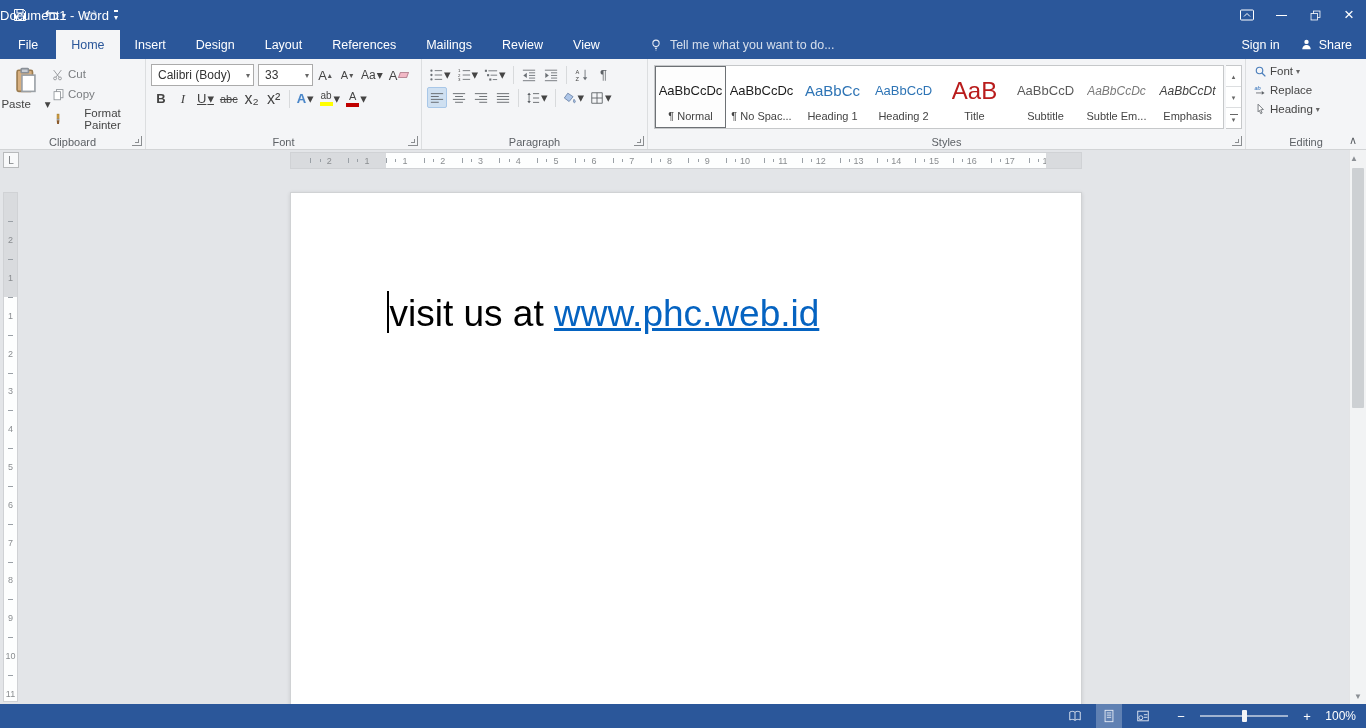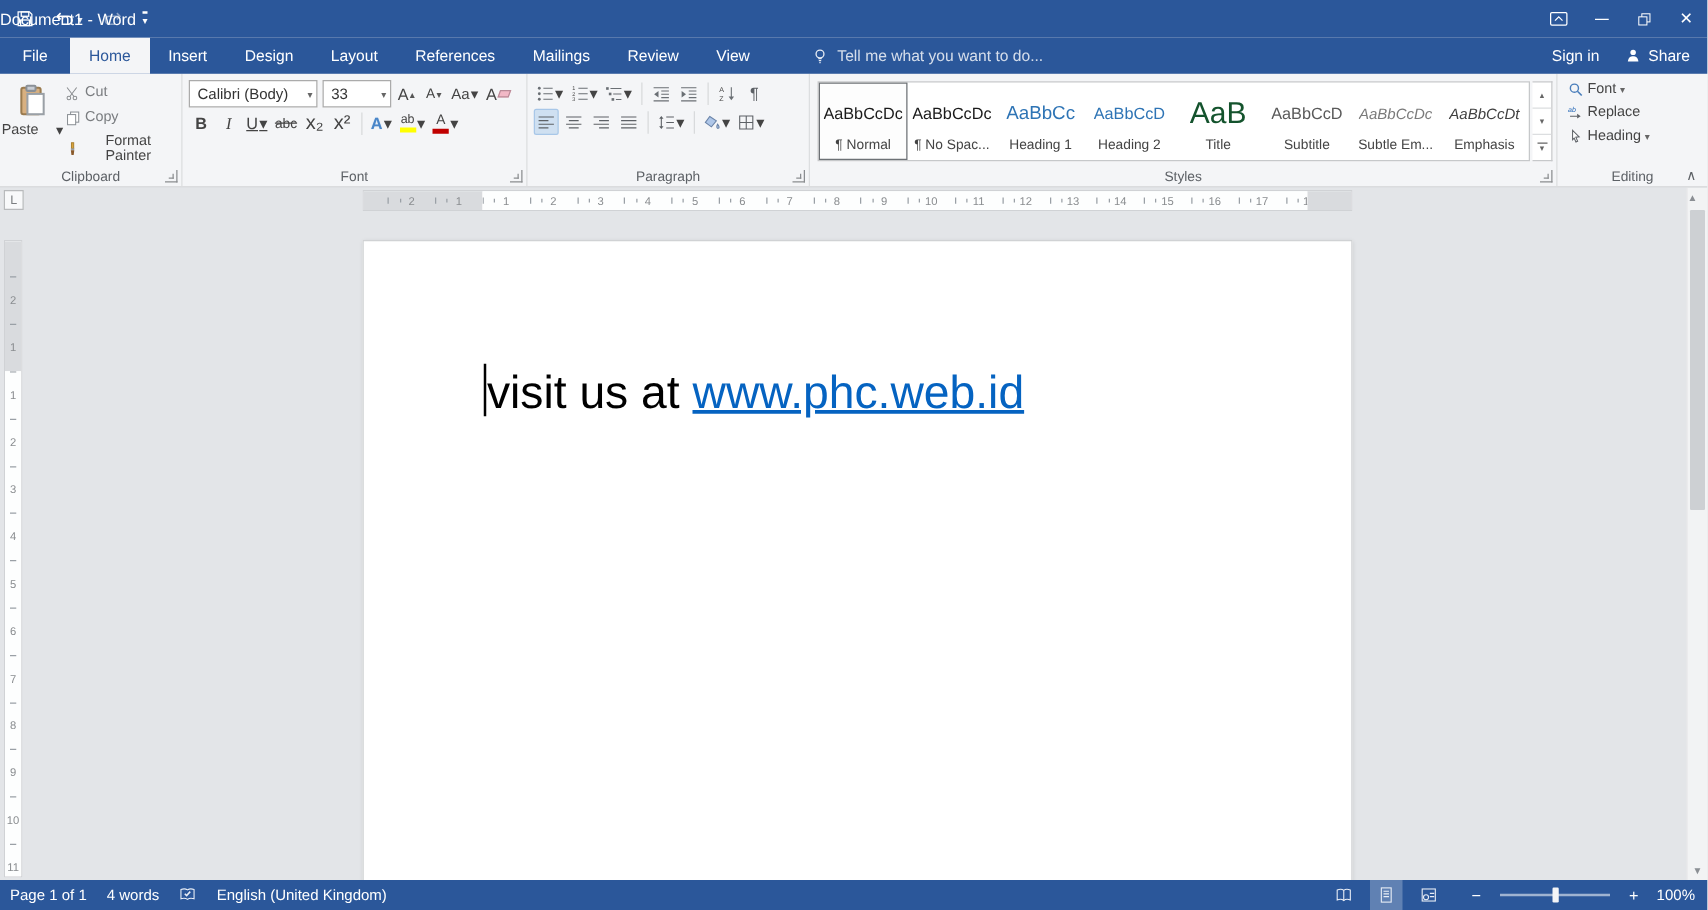--- a/index.html
+++ b/index.html
@@ -571,21 +571,21 @@
           </div>
           <div class="sitem">
             <div class="sprev" style="color: rgb(46, 116, 181); font-size: 15px;">AaBbCc</div>
             <div class="sname">Heading 1</div>
           </div>
           <div class="sitem">
             <div class="sprev" style="color: rgb(46, 116, 181); font-size: 13px;">AaBbCcD</div>
             <div class="sname">Heading 2</div>
           </div>
           <div class="sitem">
-            <div class="sprev" style="color: #14532d; font-size: 24px;">AaB</div>
+            <div class="sprev" style="color: #b91c1c; font-size: 24px;">AaB</div>
             <div class="sname">Title</div>
           </div>
           <div class="sitem">
             <div class="sprev" style="color: rgb(90, 90, 90); font-size: 13px;">AaBbCcD</div>
             <div class="sname">Subtitle</div>
           </div>
           <div class="sitem">
             <div class="sprev" style="color: rgb(122, 122, 122); font-size: 12px; font-style: italic;">AaBbCcDc</div>
             <div class="sname">Subtle Em...</div>
           </div>
@@ -708,36 +708,20 @@
   <button class="sb-btn">
       <span>▲</span>
     </button>
   <div class="sb-thumb"></div>
   <button class="sb-btn bottom">
       <span>▼</span>
     </button>
 </div>
 
 <div class="statusbar">
-  <div class="sb-left">
-    <button class="item">
-        <span>Page 1 of 1</span>
-      </button>
-    <button class="item">
-        <span>4 words</span>
-      </button>
-    <button class="item">
-        <svg class="ic14" style="color:#e9eef6">
-          <use href="#i-proof"></use>
-        </svg>
-      </button>
-    <button class="item">
-        <span>English (United Kingdom)</span>
-      </button>
-  </div>
   <div class="sb-right">
     <button class="view-btn">
         <svg class="ic14">
           <use href="#i-readmode"></use>
         </svg>
       </button>
     <button class="view-btn active">
         <svg class="ic14">
           <use href="#i-pagelayout"></use>
         </svg>

